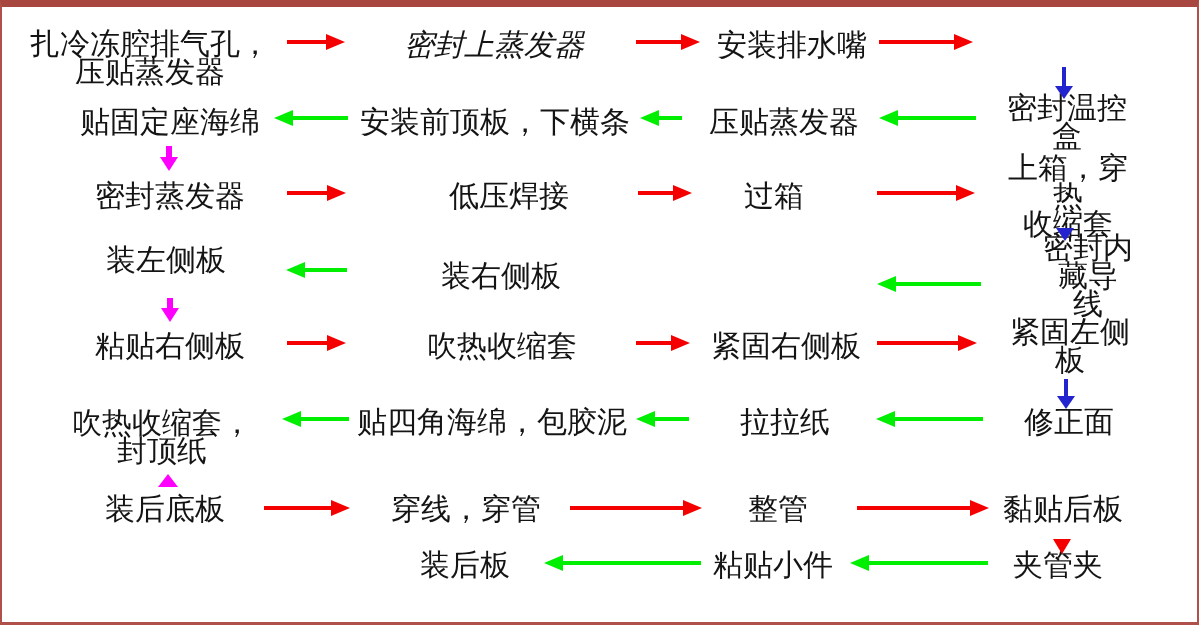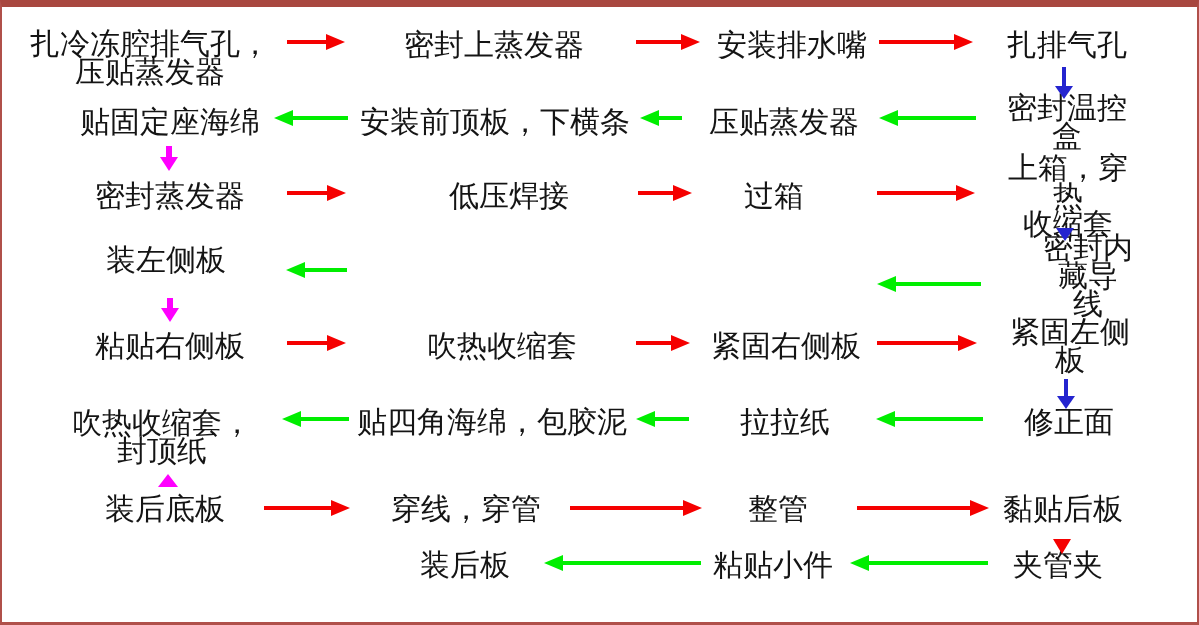--- a/index.html
+++ b/index.html
@@ -67,34 +67,34 @@
   .varrow.magenta.dir-up .vhead{border-bottom:13px solid #ff00ff;}
   .varrow.red2.dir-down .vhead{border-top:15px solid #f50000;}
 </style>
 </head>
 <body>
 
 <div id="frame"></div>
 <div id="stage">
     <div class="node" style="left: 150px; top: 58px;">扎冷冻腔排气孔，
 压贴蒸发器</div>
-    <div class="node" style="left: 494px; top: 45px;">密封上蒸发器</div>
+    <div class="node" style="left: 494px; top: 45px; font-style: italic;">密封上蒸发器</div>
     <div class="node" style="left: 792px; top: 45px;">安装排水嘴</div>
-    <div class="node" style="left: 1067px; top: 45px;">扎排气孔</div>
     <div class="node" style="left: 1067px; top: 122px;">密封温控盒</div>
     <div class="node" style="left: 784px; top: 122px;">压贴蒸发器</div>
     <div class="node" style="left: 495px; top: 122px;">安装前顶板，下横条</div>
     <div class="node" style="left: 170px; top: 122px;">贴固定座海绵</div>
     <div class="node" style="left: 170px; top: 196px;">密封蒸发器</div>
     <div class="node" style="left: 509px; top: 196px;">低压焊接</div>
     <div class="node" style="left: 774px; top: 196px;">过箱</div>
     <div class="node" style="left: 1068px; top: 196px;">上箱，穿热
 收缩套</div>
     <div class="node" style="left: 1088px; top: 276px;">密封内藏导
 线</div>
+    <div class="node" style="left: 501px; top: 276px;">装右侧板</div>
     <div class="node" style="left: 166px; top: 260px;">装左侧板</div>
     <div class="node" style="left: 170px; top: 346px;">粘贴右侧板</div>
     <div class="node" style="left: 502px; top: 346px;">吹热收缩套</div>
     <div class="node" style="left: 786px; top: 346px;">紧固右侧板</div>
     <div class="node" style="left: 1070px; top: 346px;">紧固左侧板</div>
     <div class="node" style="left: 1069px; top: 422px;">修正面</div>
     <div class="node" style="left: 785px; top: 422px;">拉拉纸</div>
     <div class="node" style="left: 492px; top: 422px;">贴四角海绵，包胶泥</div>
     <div class="node" style="left: 165px; top: 509px;">装后底板</div>
     <div class="node" style="left: 162px; top: 437px;">吹热收缩套，

